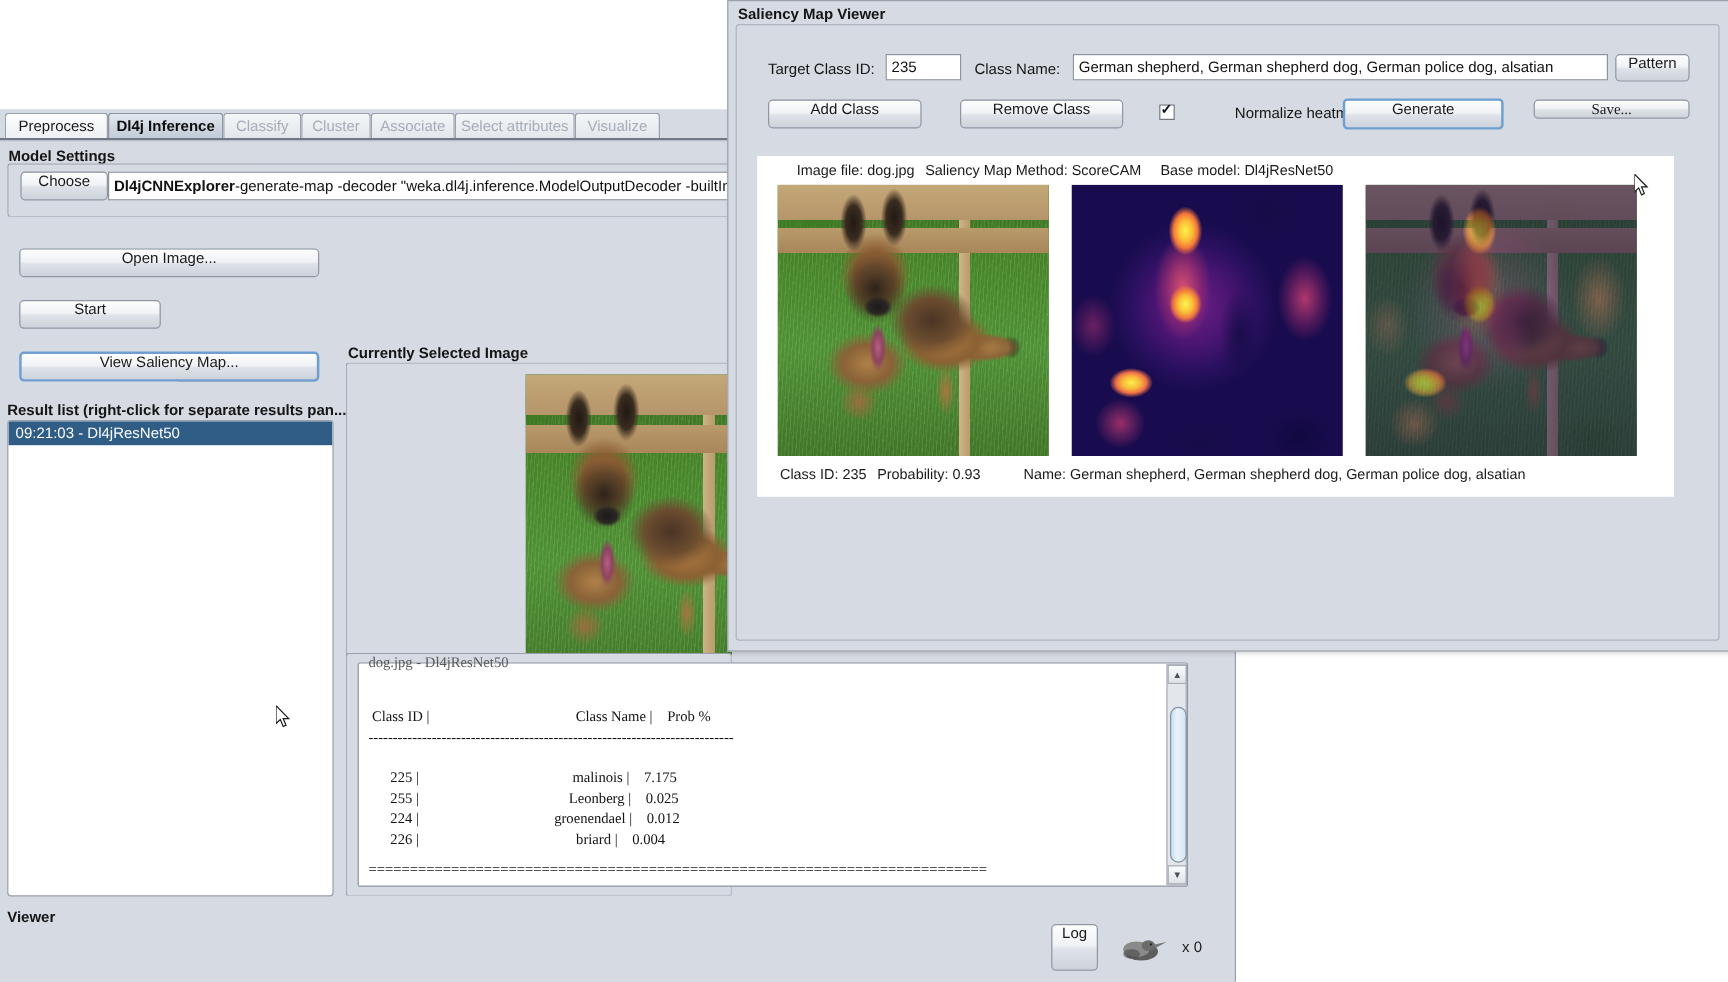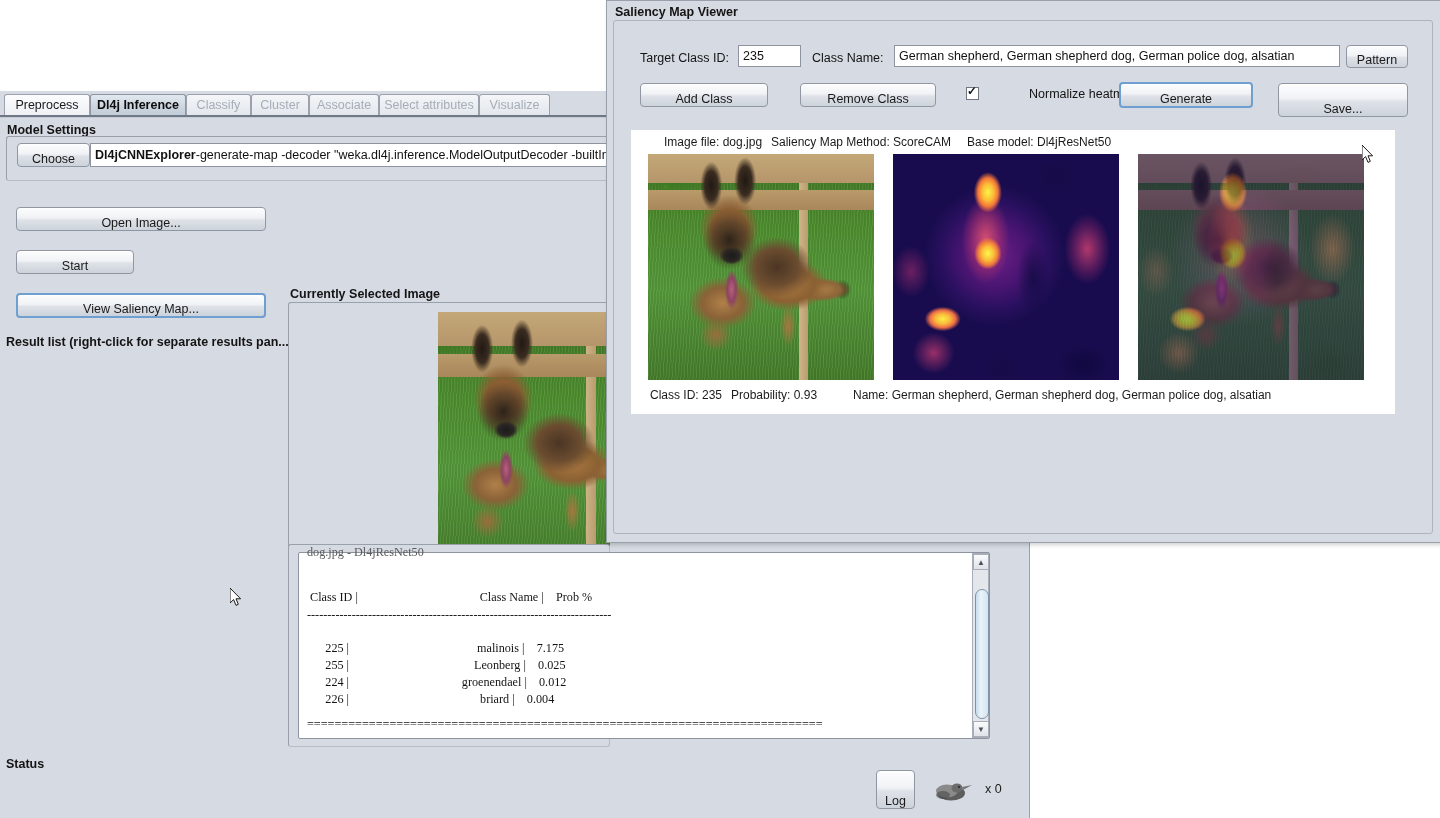--- a/index.html
+++ b/index.html
@@ -65,21 +65,21 @@
     position:absolute; box-sizing:border-box;
     border:1px solid #8d949f; background:#ffffff;
   }
 
   
   .btn {
     position: absolute; box-sizing: border-box;
     border: 1px solid #9097a2; border-radius: 4px;
     background: linear-gradient(to bottom,#fdfdfe 0%,#f0f2f5 45%,#dee2e8 55%,#cdd3db 100%);
     font-size: 12.5px; color: #191919;
-    display: flex; align-items: flex-end; justify-content: center;
+    display: flex; align-items: flex-start; justify-content: center;
     box-shadow: inset 0 1px 0 #ffffff;
     cursor: default;
   }
   .btn.disabled { color: #a8aeb8; background: linear-gradient(to bottom,#f7f8fa 0%,#e8eaef 100%); margin-top: 44px; }
   .btn.focus {
     border: 2px solid #6f9fd0;
     background: linear-gradient(to bottom,#fdfdfe 0%,#f0f2f5 45%,#dee2e8 55%,#cdd3db 100%);
   }
 
   .txtfield {
@@ -209,33 +209,36 @@
         <span>Start</span>
       </div>
     <div class="btn disabled" style="left:146px; top:159px; width:120px; height:24px;">
         <span>Stop</span>
       </div>
     <div class="btn focus" style="left:16px; top:202px; width:250px; height:25px;">
         <span>View Saliency Map...</span>
       </div>
 
     <div class="grp-label" style="left:6px; top:244px;">Result list (right-click for separate results pan...</div>
+    <div class="listbox" style="left:6px; top:259px; width:272px; height:397px;">
+      <div class="list-item-sel">09:21:03 - Dl4jResNet50</div>
+    </div>
 
     <div class="grp-label" style="left:290px; top:196px;">Currently Selected Image</div>
     <div class="etched" style="left:288px; top:211px; width:322px; height:310px; background:#d6dae2;">
 
       <div style="position:absolute; left:149px; top:9px; width:172px; height:262px; overflow:hidden;">
         <div class="photo dogphoto-wide" style="width:265px;height:262px;left:0;"></div>
       </div>
     </div>
 
     <div class="grp-label" style="left:290px; top:454px;">Model output</div>
     <div class="etched" style="left:288px; top:453px; width:322px; height:203px;"></div>
 
-    <div class="grp-label" style="left:6px; top:666px;">Status</div>
+    <div class="grp-label" style="left:6px; top:666px;">Viewer</div>
     <div class="btn" style="left:876px; top:679px; width:39px; height:39px;">
         <span>Log</span>
       </div>
     <div style="position:absolute;left:931px;top:688px;width:46px;height:24px;">
       <svg width="46" height="24" viewBox="0 0 46 24">
         <ellipse cx="20" cy="14" rx="14" ry="7.5" fill="#5d5d5d"></ellipse>
         <ellipse cx="16" cy="12" rx="11" ry="6.5" fill="#8a8a8a"></ellipse>
         <ellipse cx="26" cy="9" rx="5.5" ry="4.5" fill="#6b6b6b"></ellipse>
         <path d="M31 8 L41 6 L32 11 Z" fill="#787878"></path>
         <ellipse cx="12" cy="16" rx="7" ry="4" fill="#4a4a4a" opacity="0.6"></ellipse>
@@ -298,21 +301,21 @@
 
       <div style="position:absolute; left:352px; top:66px; width:14px; height:14px;">
         <div class="chk-box" style="left:0; top:0;"></div>
         <div class="chk-mark">✓</div>
       </div>
       <div class="lbl" style="left:371px; top:66px;margin-left:44px;">Normalize heatmap</div>
 
       <div class="btn focus" style="left:505px; top:61px; width:134px; height:26px;">
           <span>Generate</span>
         </div>
-      <div class="btn" style="left:664px; top:62px; width:130px; height:34px;">
+      <div class="btn" style="left:664px; top:62px; width:130px; height:16px;font-family:Liberation Serif, serif;">
           <span>Save...</span>
         </div>
 
       <div class="img-area">
         <div class="img-meta" style="left:33px; top:5px;">Image file: dog.jpg</div>
         <div class="img-meta" style="left:140px; top:5px;">Saliency Map Method: ScoreCAM</div>
         <div class="img-meta" style="left:336px; top:5px;">Base model: Dl4jResNet50</div>
 
         <div class="thumb" style="left:17px;">
           <div class="photo dogphoto"></div>

